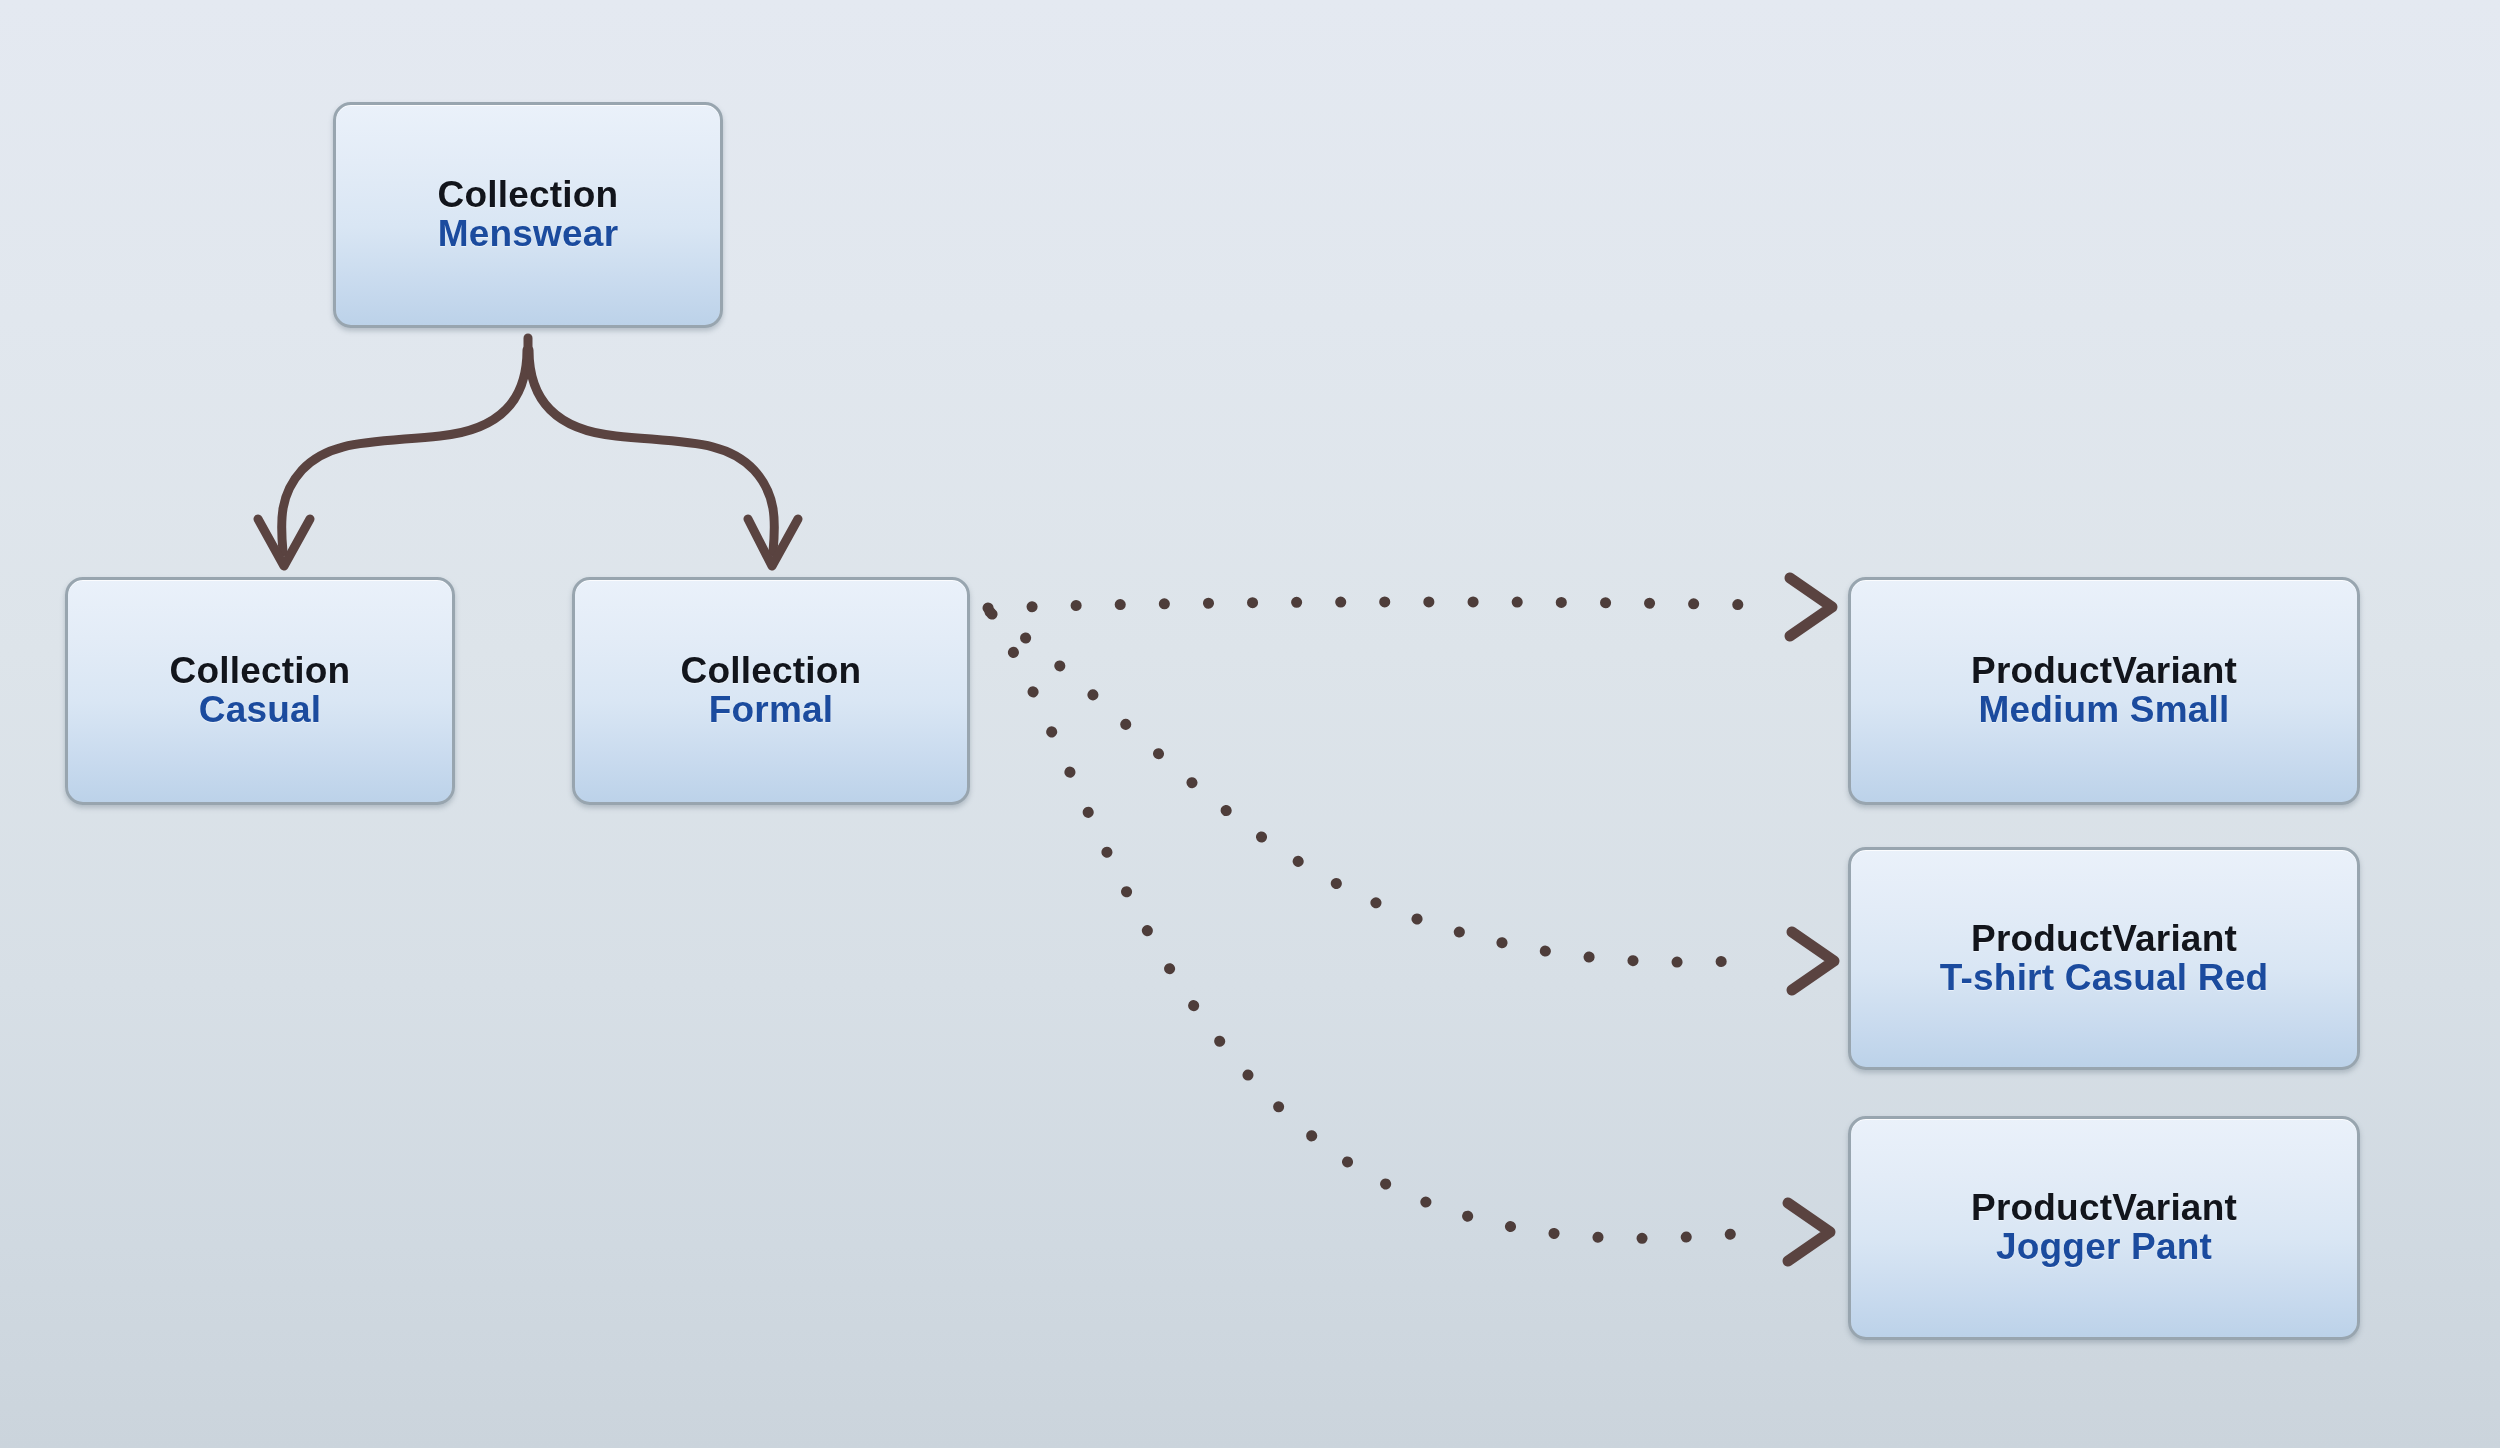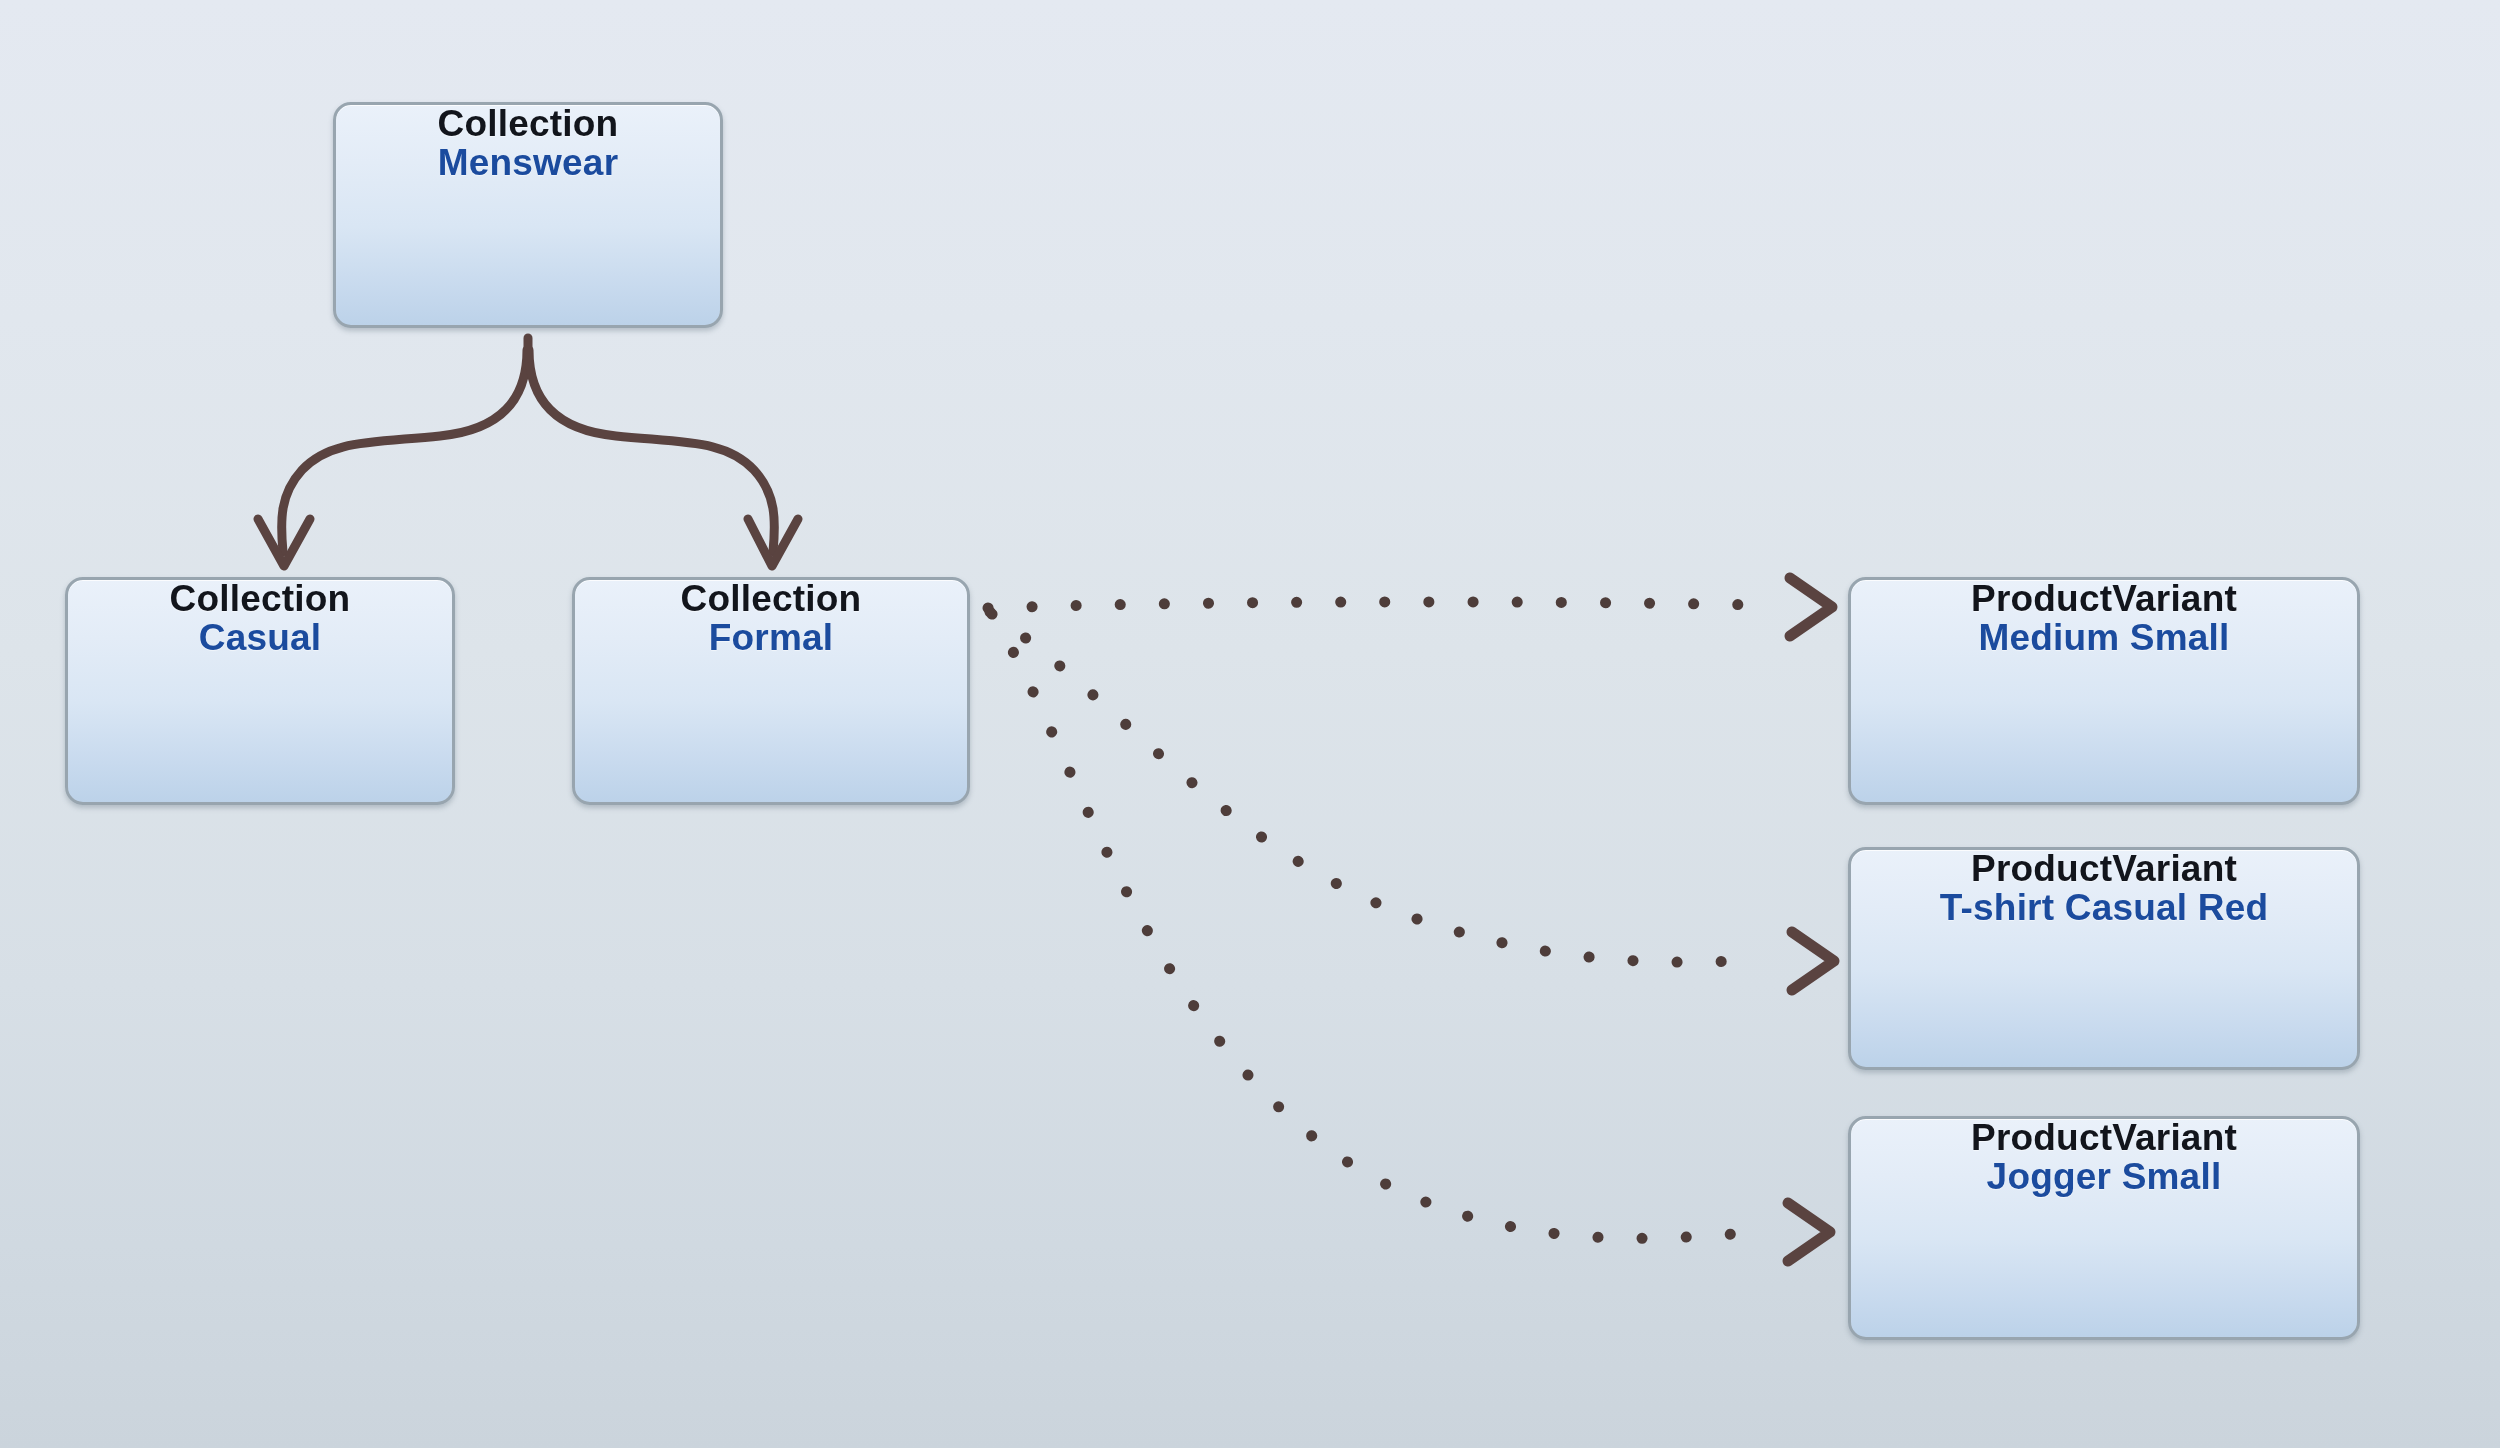--- a/index.html
+++ b/index.html
@@ -29,20 +29,21 @@
   .node {
     position: absolute;
     box-sizing: border-box;
     border: 3px solid #98a5af;
     border-radius: 18px;
     background: linear-gradient(180deg, #eaf1fa 0%, #e3ecf7 26%, #d9e6f4 55%, #c8daee 82%, #bcd2e9 100%);
     box-shadow: 0 3px 5px rgba(110,125,140,0.38), inset 0 1px 0 rgba(255,255,255,0.8);
     display: flex;
     flex-direction: column;
     align-items: center;
+    justify-content: center;
     text-align: center;
     padding: 0 12px;
   }
   .node-type {
     font-size: 37px;
     font-weight: bold;
     color: #12151c;
     letter-spacing: 0.2px;
     line-height: 1.05;
     text-shadow: 0 1px 1px rgba(255,255,255,0.55);
@@ -129,16 +130,16 @@
     <div class="node-label">Medium Small</div>
   </div>
 
   <div class="node" id="node-tshirt">
     <div class="node-type">ProductVariant</div>
     <div class="node-label">T-shirt Casual Red</div>
   </div>
 
   <div class="node" id="node-jogger">
     <div class="node-type">ProductVariant</div>
-    <div class="node-label">Jogger Small</div>
+    <div class="node-label">Jogger Pant</div>
   </div>
 
 </div>
 
 </body></html>

